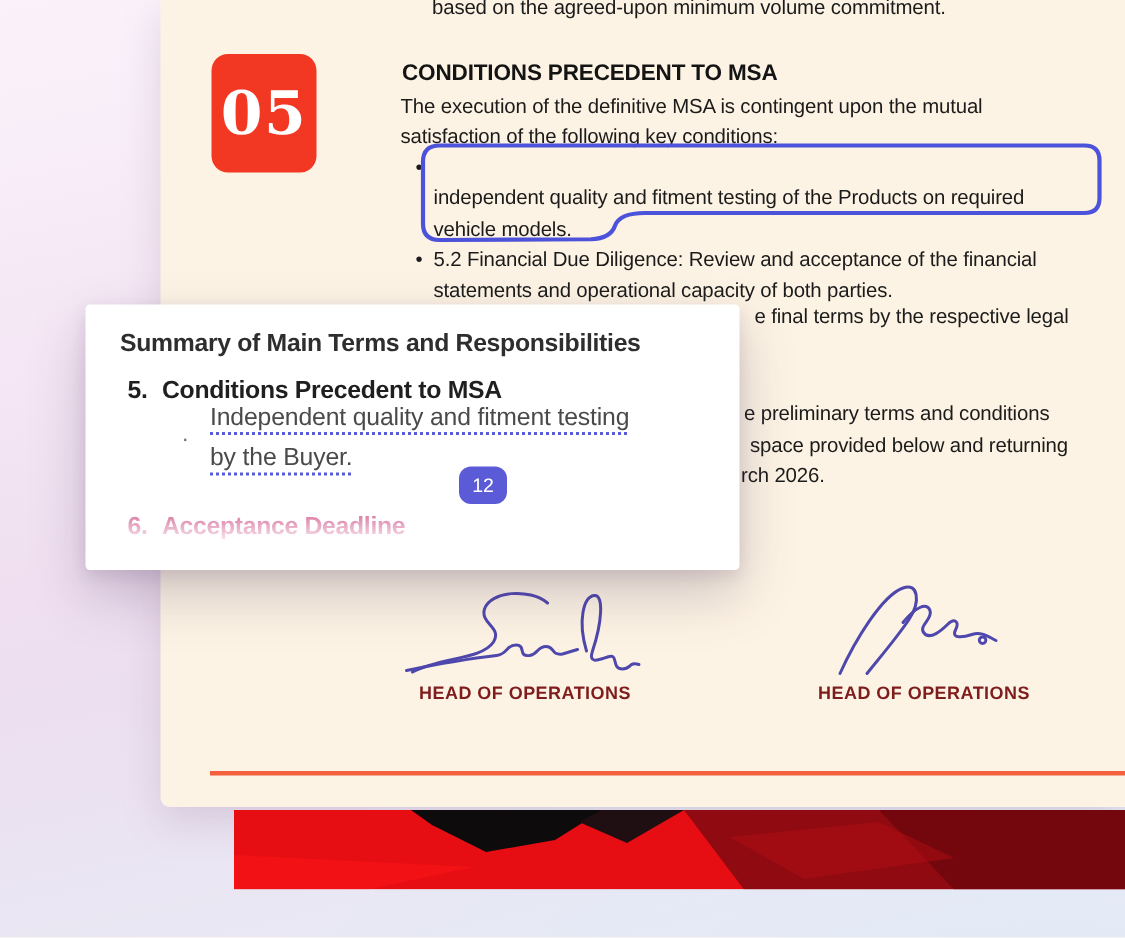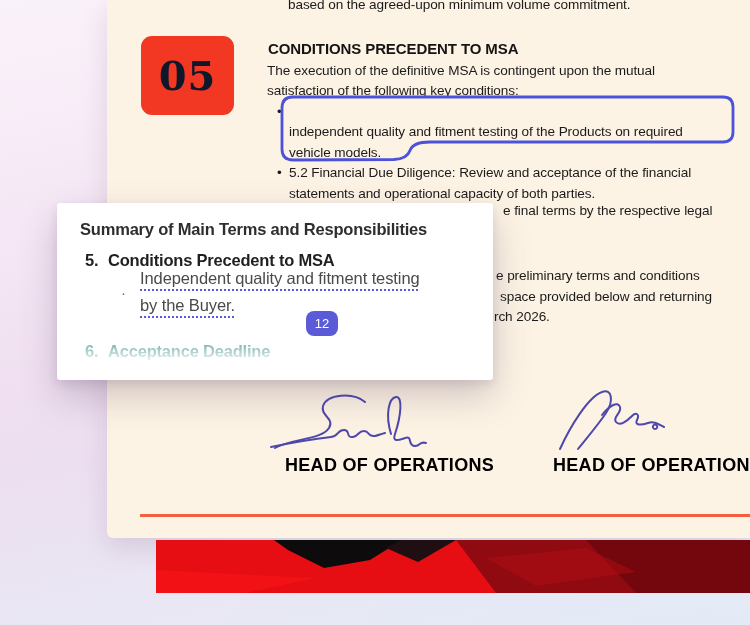--- a/index.html
+++ b/index.html
@@ -5,49 +5,49 @@
   html,body{margin:0;padding:0;}
   body{width:750px;height:625px;overflow:hidden;font-family:"Liberation Sans",sans-serif;}
   .stage{position:relative;width:750px;height:625px;overflow:hidden;
     background:
       radial-gradient(900px 420px at 88% 108%, #e2e9f6 0%, rgba(226,233,246,0) 55%),
       linear-gradient(168deg,#faf2fa 0%,#f5e7f5 30%,#efdff0 52%,#ecdff0 62%,#eae6f3 78%,#e7ecf6 100%);}
 
   
   .page{position:absolute;left:107px;top:0;width:643px;height:538px;background:#fdf3e4;
     border-radius:0 0 0 6px;box-shadow:0 10px 26px rgba(140,110,140,.22);}
-  .sec-badge{position:absolute;left:34px;top:36px;width:93px;height:79px;background:#f23722;
+  .sec-badge{position:absolute;left:34px;top:36px;width:70px;height:79px;background:#f23722;
     border-radius:11px;display:flex;align-items:center;justify-content:center;
-    color:#0f172a;font-family:"DejaVu Serif",serif;font-weight:700;font-size:40px;letter-spacing:1px;}
+    color:#ffffff;font-family:"DejaVu Serif",serif;font-weight:700;font-size:40px;letter-spacing:1px;}
   .doc-line{position:absolute;white-space:nowrap;font-size:13.6px;letter-spacing:-0.1px;
     line-height:20px;color:#1b1b1b;}
   .doc-heading{position:absolute;white-space:nowrap;font-size:15px;font-weight:700;color:#141414;letter-spacing:-0.1px;}
   .doc-bullet{position:absolute;font-size:13.6px;color:#1b1b1b;line-height:20px;}
   .annotation-svg{position:absolute;left:0;top:0;pointer-events:none;}
   .sep-line{position:absolute;left:33px;top:514px;width:610px;height:3px;background:#f4603e;}
   .sig-svg{position:absolute;}
-  .sig-label{position:absolute;font-size:18px;font-weight:700;letter-spacing:0.3px;color:#000000;
-    text-align:center;white-space:nowrap;margin-left:20px;}
+  .sig-label{position:absolute;font-size:12px;font-weight:700;letter-spacing:0.3px;color:#7f1d1d;
+    text-align:center;white-space:nowrap;}
 
   
   .popup{position:absolute;left:57px;top:203px;width:436px;height:177px;background:#ffffff;
     border-radius:3px;box-shadow:0 16px 36px rgba(80,60,95,.26),0 4px 10px rgba(80,60,95,.12);}
   .popup-title{position:absolute;left:23px;top:17px;font-size:16.5px;font-weight:700;color:#2e2e2e;
     letter-spacing:-0.2px;white-space:nowrap;}
   .popup-item{position:absolute;left:28px;top:48px;font-size:16.5px;font-weight:700;color:#1f1f1f;
     letter-spacing:-0.2px;white-space:nowrap;}
   .popup-item .num{display:inline-block;width:23px;}
   .popup-bullet{position:absolute;left:64px;top:76px;font-size:15px;color:#6c6c6c;line-height:27px;}
   .popup-link{position:absolute;left:83px;top:62px;font-size:16.5px;color:#4a4a4a;line-height:27px;
     letter-spacing:-0.1px;white-space:nowrap;cursor:pointer;}
   .popup-link .u{text-decoration:underline dotted #585cd8 2px;text-underline-offset:5px;}
   .cite-badge{position:absolute;left:201px;top:108px;width:32px;height:25px;background:#5b5bd8;
     border:none;border-radius:8px;color:#ffffff;font-family:"Liberation Sans",sans-serif;
     font-size:13px;display:flex;align-items:center;justify-content:center;cursor:pointer;margin-left:48px;}
-  .popup-item-faded{position:absolute;left:28px;top:139px;font-size:16.5px;font-weight:700;color:#0f766e;
+  .popup-item-faded{position:absolute;left:28px;top:139px;font-size:16.5px;font-weight:700;color:#be185d;
     letter-spacing:-0.2px;white-space:nowrap;filter:blur(0.4px);
     -webkit-mask-image:linear-gradient(to bottom,rgba(0,0,0,.6),rgba(0,0,0,.08));
     mask-image:linear-gradient(to bottom,rgba(0,0,0,.6),rgba(0,0,0,.08));}
   .popup-item-faded .num{display:inline-block;width:23px;}
 
   
   .footer-img{position:absolute;left:156px;top:540px;width:594px;height:53px;overflow:hidden;}
 </style>
 </head>
 <body>

